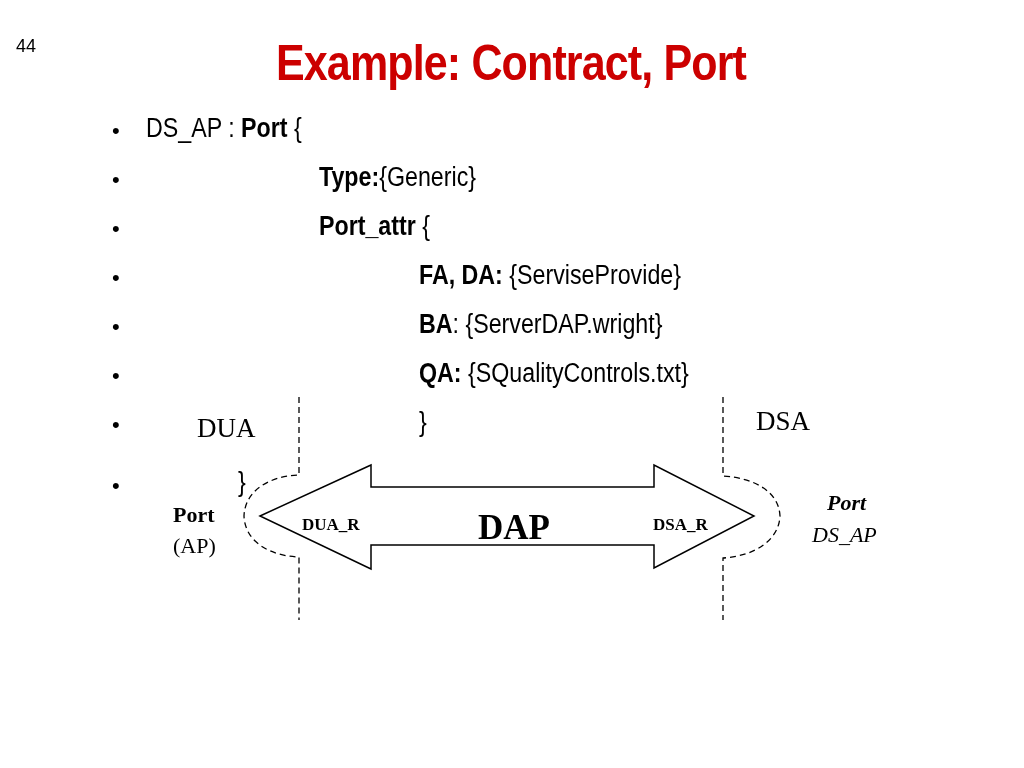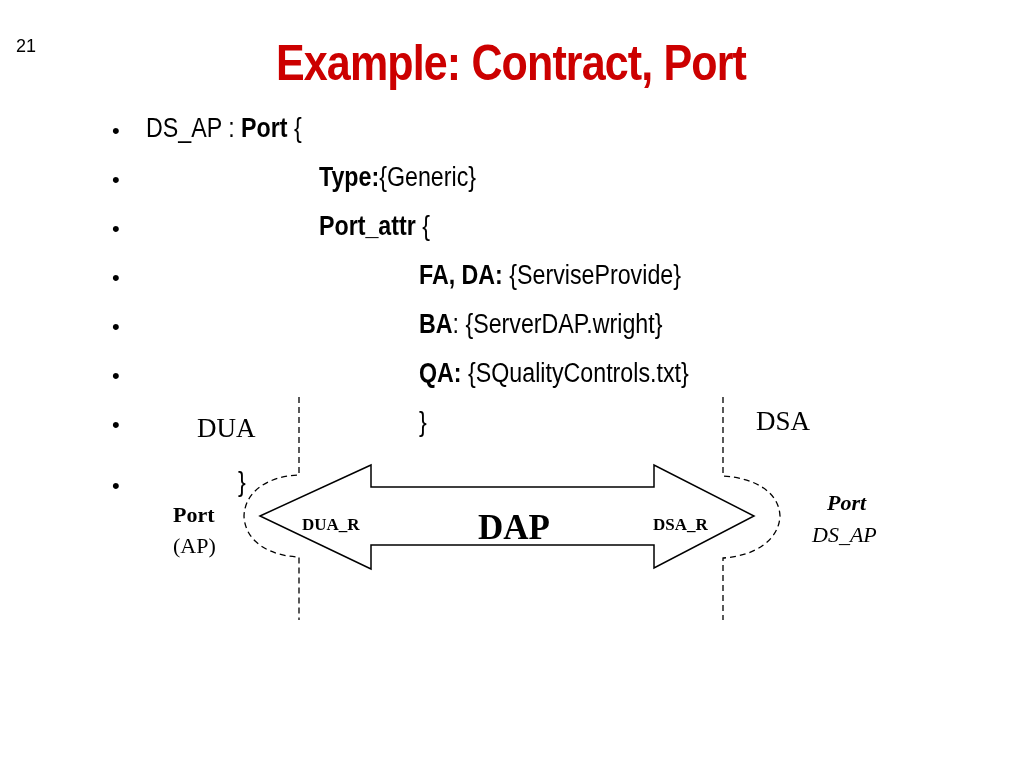--- a/index.html
+++ b/index.html
@@ -10,21 +10,21 @@
            color:#cc0000; font-size:50px; letter-spacing:-1px; transform:scaleX(0.86); transform-origin:505px 0; }
   .bullet { position:absolute; left:112px; font-size:22px; }
   .line { position:absolute; font-size:27px; white-space:nowrap; transform:scaleX(0.86); transform-origin:0 0; }
   .line b { font-weight:bold; }
   svg { position:absolute; left:0; top:0; }
   .serif { font-family:"Liberation Serif", serif; }
 </style>
 </head>
 <body>
 
-<div class="slide-num">21</div>
+<div class="slide-num">44</div>
 <div class="title">Example: Contract, Port</div>
 
 <div class="bullet" style="top:118px">•</div>
 <div class="bullet" style="top:167px">•</div>
 <div class="bullet" style="top:216px">•</div>
 <div class="bullet" style="top:265px">•</div>
 <div class="bullet" style="top:314px">•</div>
 <div class="bullet" style="top:363px">•</div>
 <div class="bullet" style="top:412px">•</div>
 <div class="bullet" style="top:473px">•</div>

